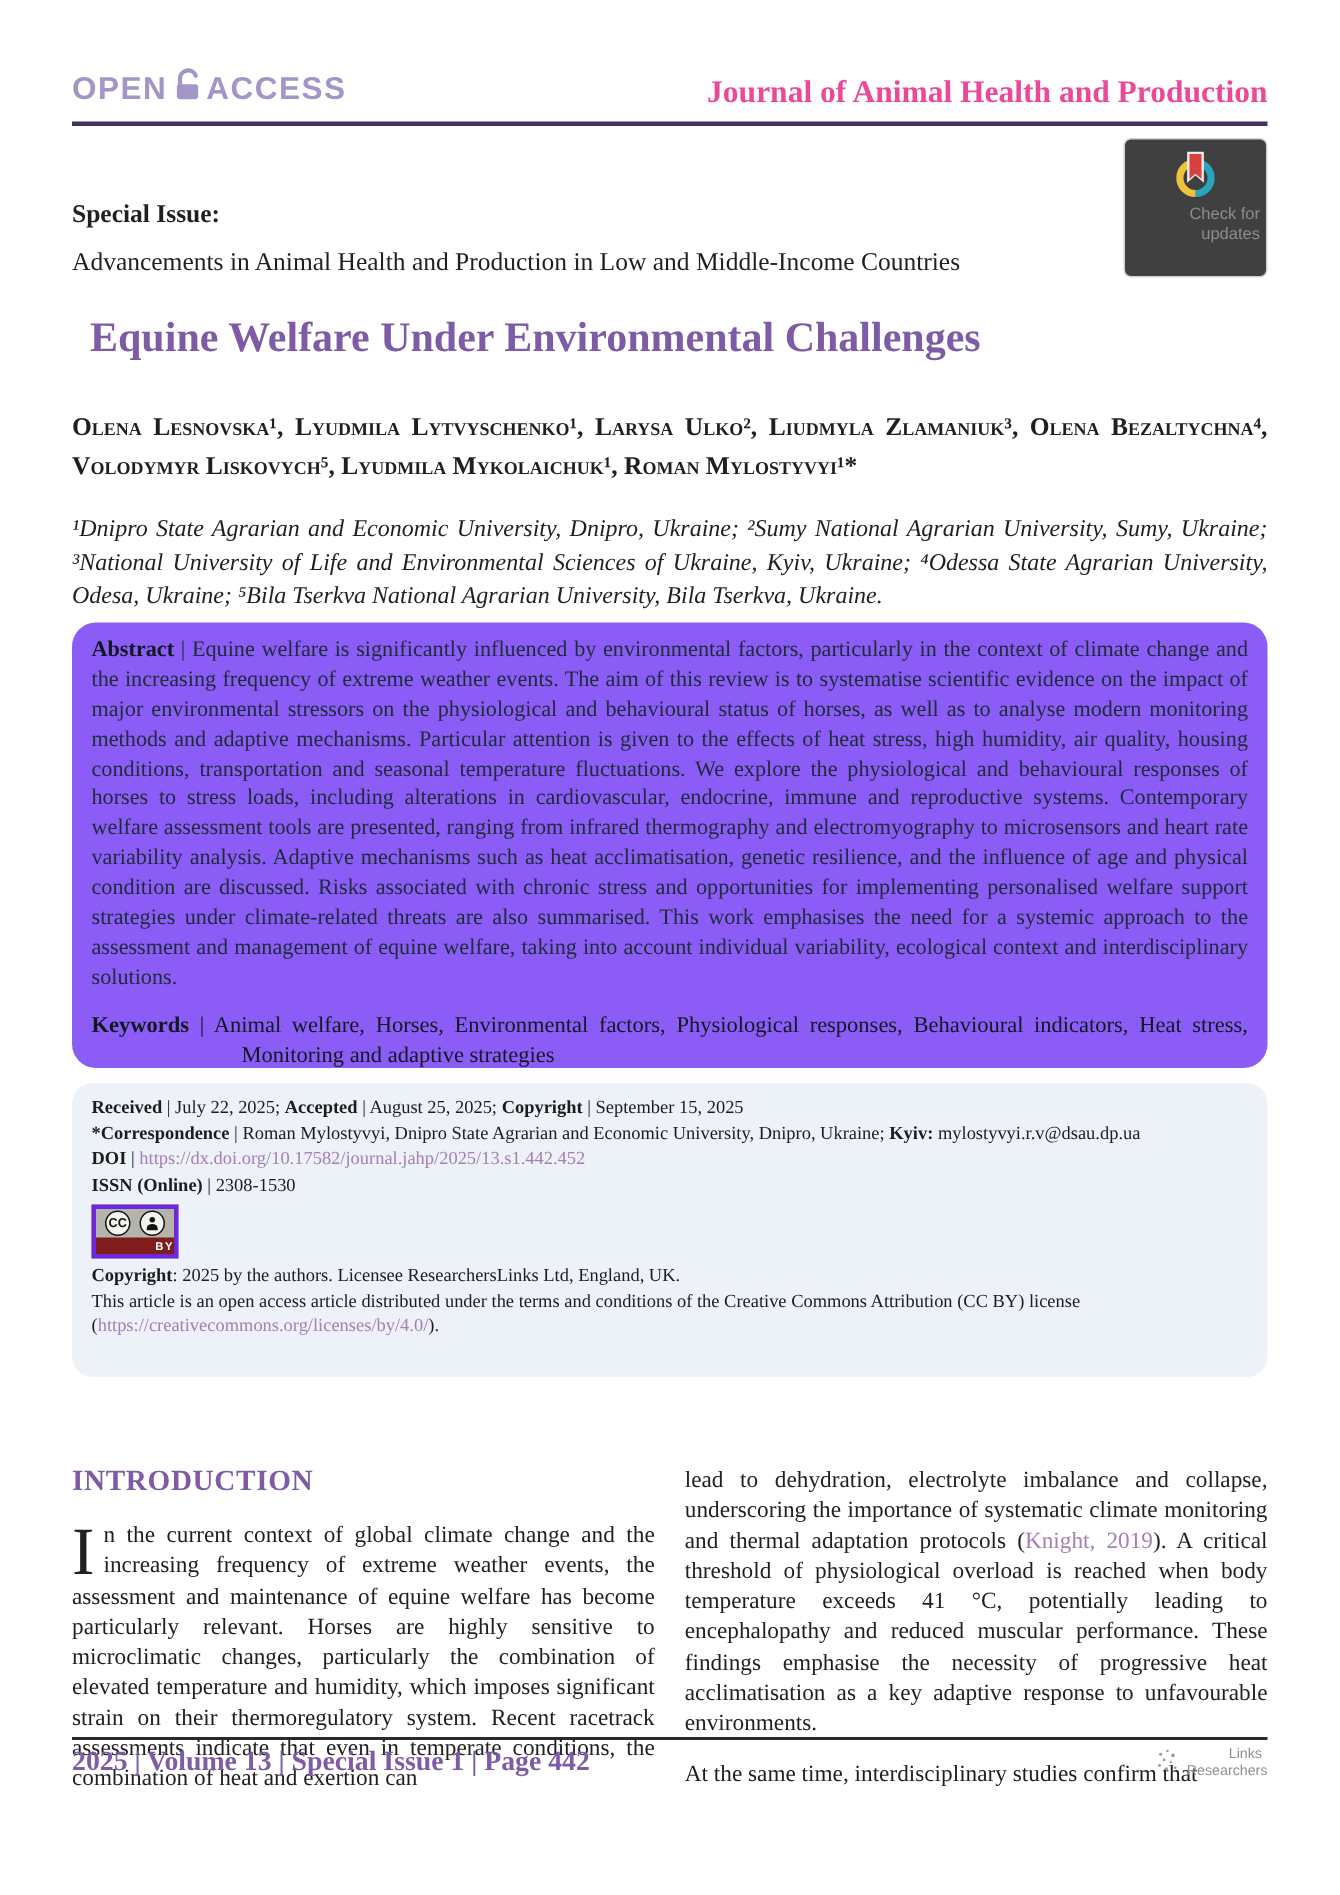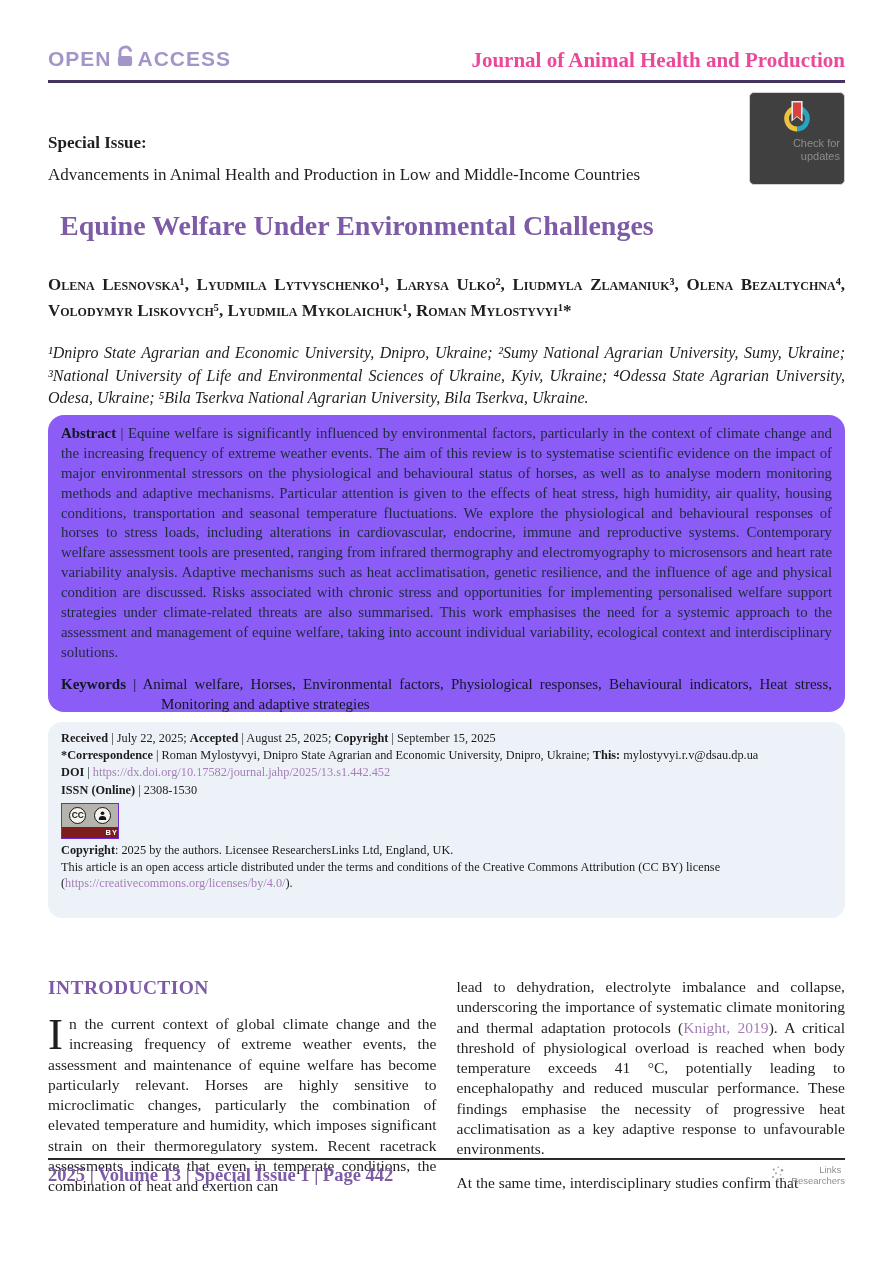--- a/index.html
+++ b/index.html
@@ -39,21 +39,21 @@
   .keywords{margin:11px 0 0;font-size:15px;line-height:1.34;text-align:justify;color:#101820;
             padding-left:100px;text-indent:-100px;}
 
   
   .meta-box{top:722px;height:196px;background:#edf2f9;border-radius:14px;
             padding:8px 13px;box-sizing:border-box;overflow:hidden;font-size:12.3px;line-height:1.32;color:#1c1c1c;}
   .meta-line{margin:0 0 1px;}
   .link{color:#a57fb5;text-decoration:none;cursor:pointer;}
 
   
-  .cc-badge{width:58px;height:36px;background:#b4b4ac;border:1px solid #6d28d9;margin:5px 0 3px;
+  .cc-badge{width:58px;height:36px;background:#b4b4ac;border:3px solid #6d28d9;margin:5px 0 3px;
             display:flex;flex-direction:column;box-sizing:border-box;}
   .cc-top{flex:1;display:flex;align-items:center;justify-content:space-evenly;}
   .cc-circle{width:17px;height:17px;border:1.6px solid #141414;border-radius:50%;background:#f4f4ef;
              display:flex;align-items:center;justify-content:center;font-family:"Liberation Sans",sans-serif;
              font-size:8.5px;font-weight:bold;color:#141414;box-sizing:border-box;}
   .cc-bottom{height:11px;background:#7f1d1d;color:#fff;font-family:"Liberation Sans",sans-serif;
              font-size:7.5px;font-weight:bold;text-align:right;line-height:11px;letter-spacing:1px;}
 
   
   .columns{top:933px;height:224px;display:flex;gap:20px;overflow:hidden;margin-top:44px;}
@@ -121,21 +121,21 @@
     <p class="keywords">
       <span class="b">Keywords</span><span> | </span><span>Animal welfare, Horses, Environmental factors, Physiological responses, Behavioural indicators, Heat stress, Monitoring and adaptive strategies</span>
     </p>
   </div>
 
   <div class="abs meta-box">
     <p class="meta-line">
       <span class="b">Received</span><span> | July 22, 2025; </span><span class="b">Accepted</span><span> | August 25, 2025; </span><span class="b">Copyright</span><span> | September 15, 2025</span>
     </p>
     <p class="meta-line">
-      <span class="b">*Correspondence</span><span> | Roman Mylostyvyi, Dnipro State Agrarian and Economic University, Dnipro, Ukraine; </span><span class="b">This:</span><span> mylostyvyi.r.v@dsau.dp.ua</span>
+      <span class="b">*Correspondence</span><span> | Roman Mylostyvyi, Dnipro State Agrarian and Economic University, Dnipro, Ukraine; </span><span class="b">Kyiv:</span><span> mylostyvyi.r.v@dsau.dp.ua</span>
     </p>
     <p class="meta-line">
       <span class="b">DOI</span><span> | </span><a class="link">https://dx.doi.org/10.17582/journal.jahp/2025/13.s1.442.452</a>
     </p>
     <p class="meta-line">
       <span class="b">ISSN (Online)</span><span> | 2308-1530</span>
     </p>
 
     <div class="cc-badge">
       <div class="cc-top">

